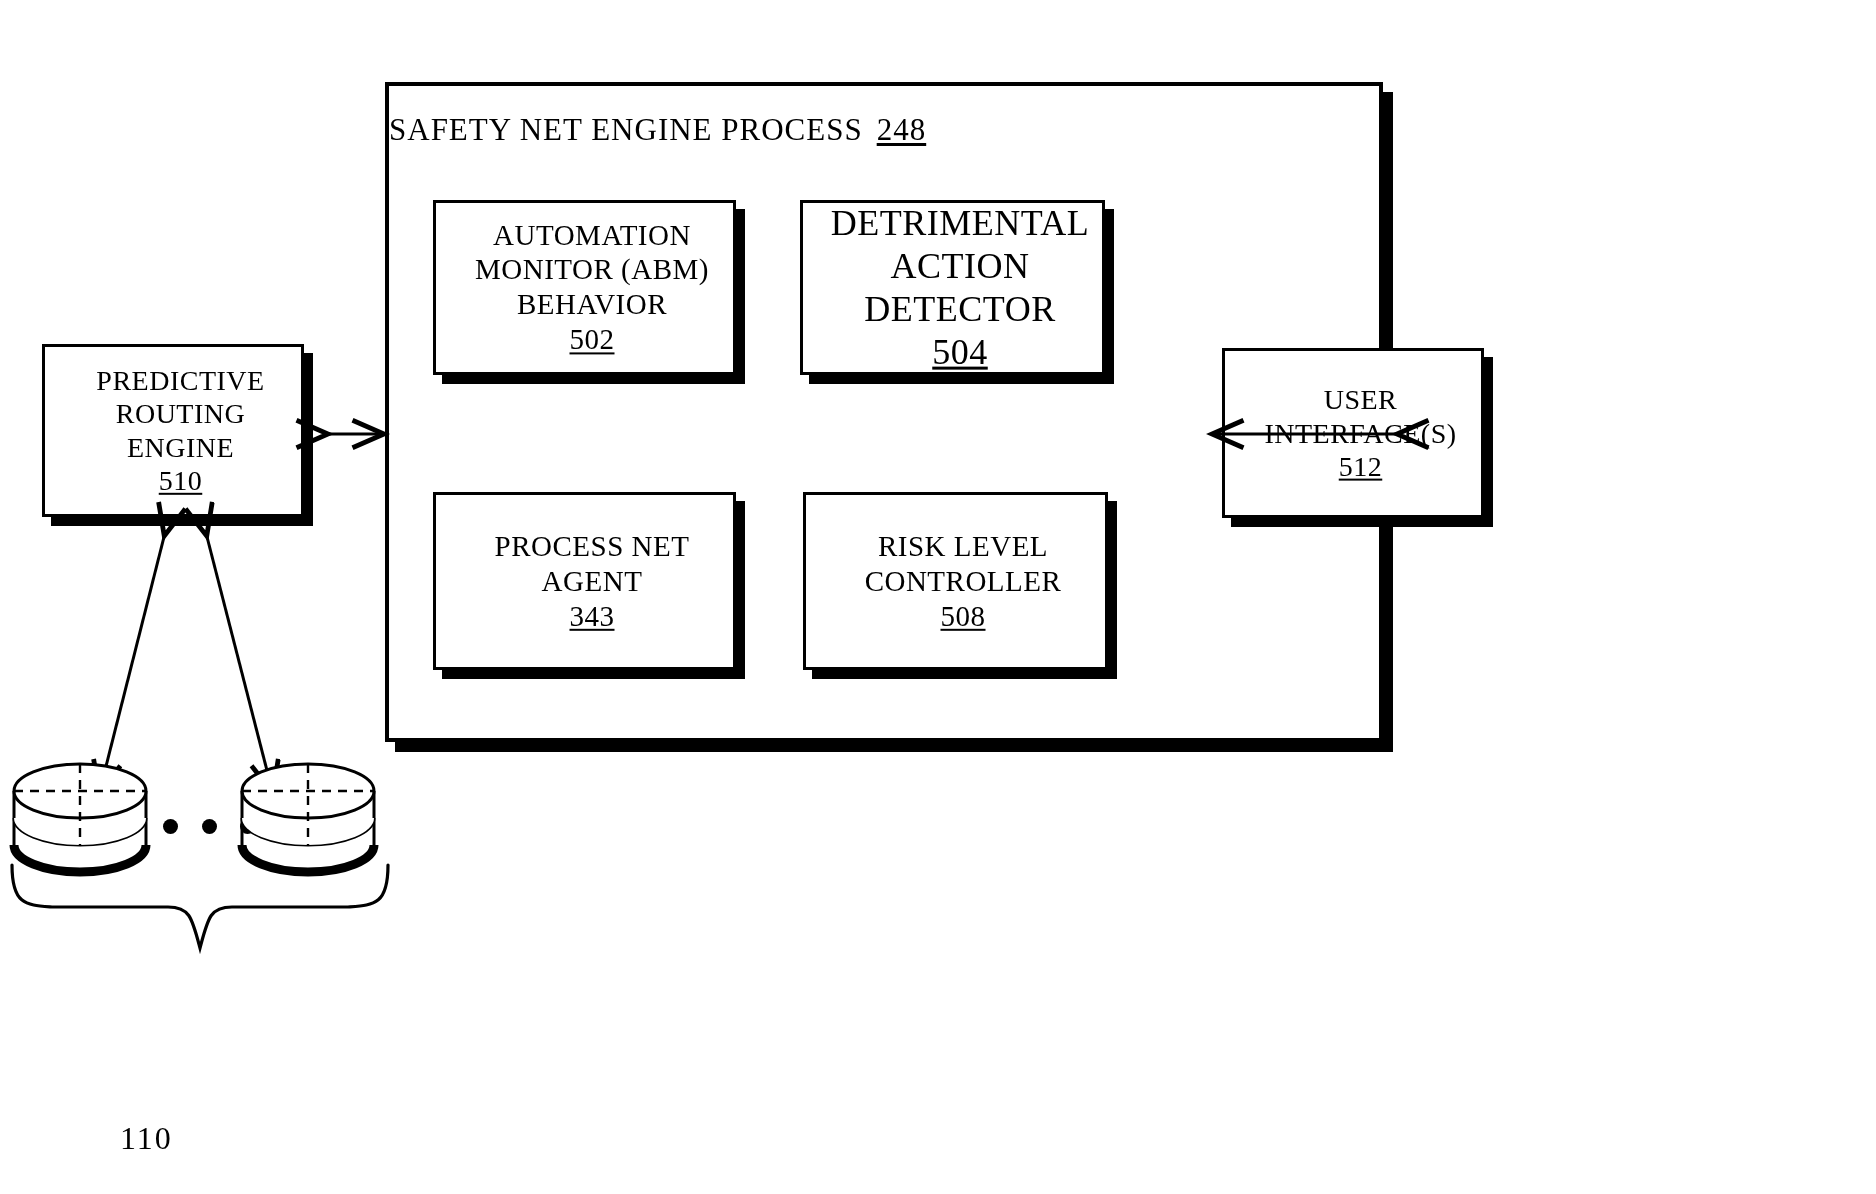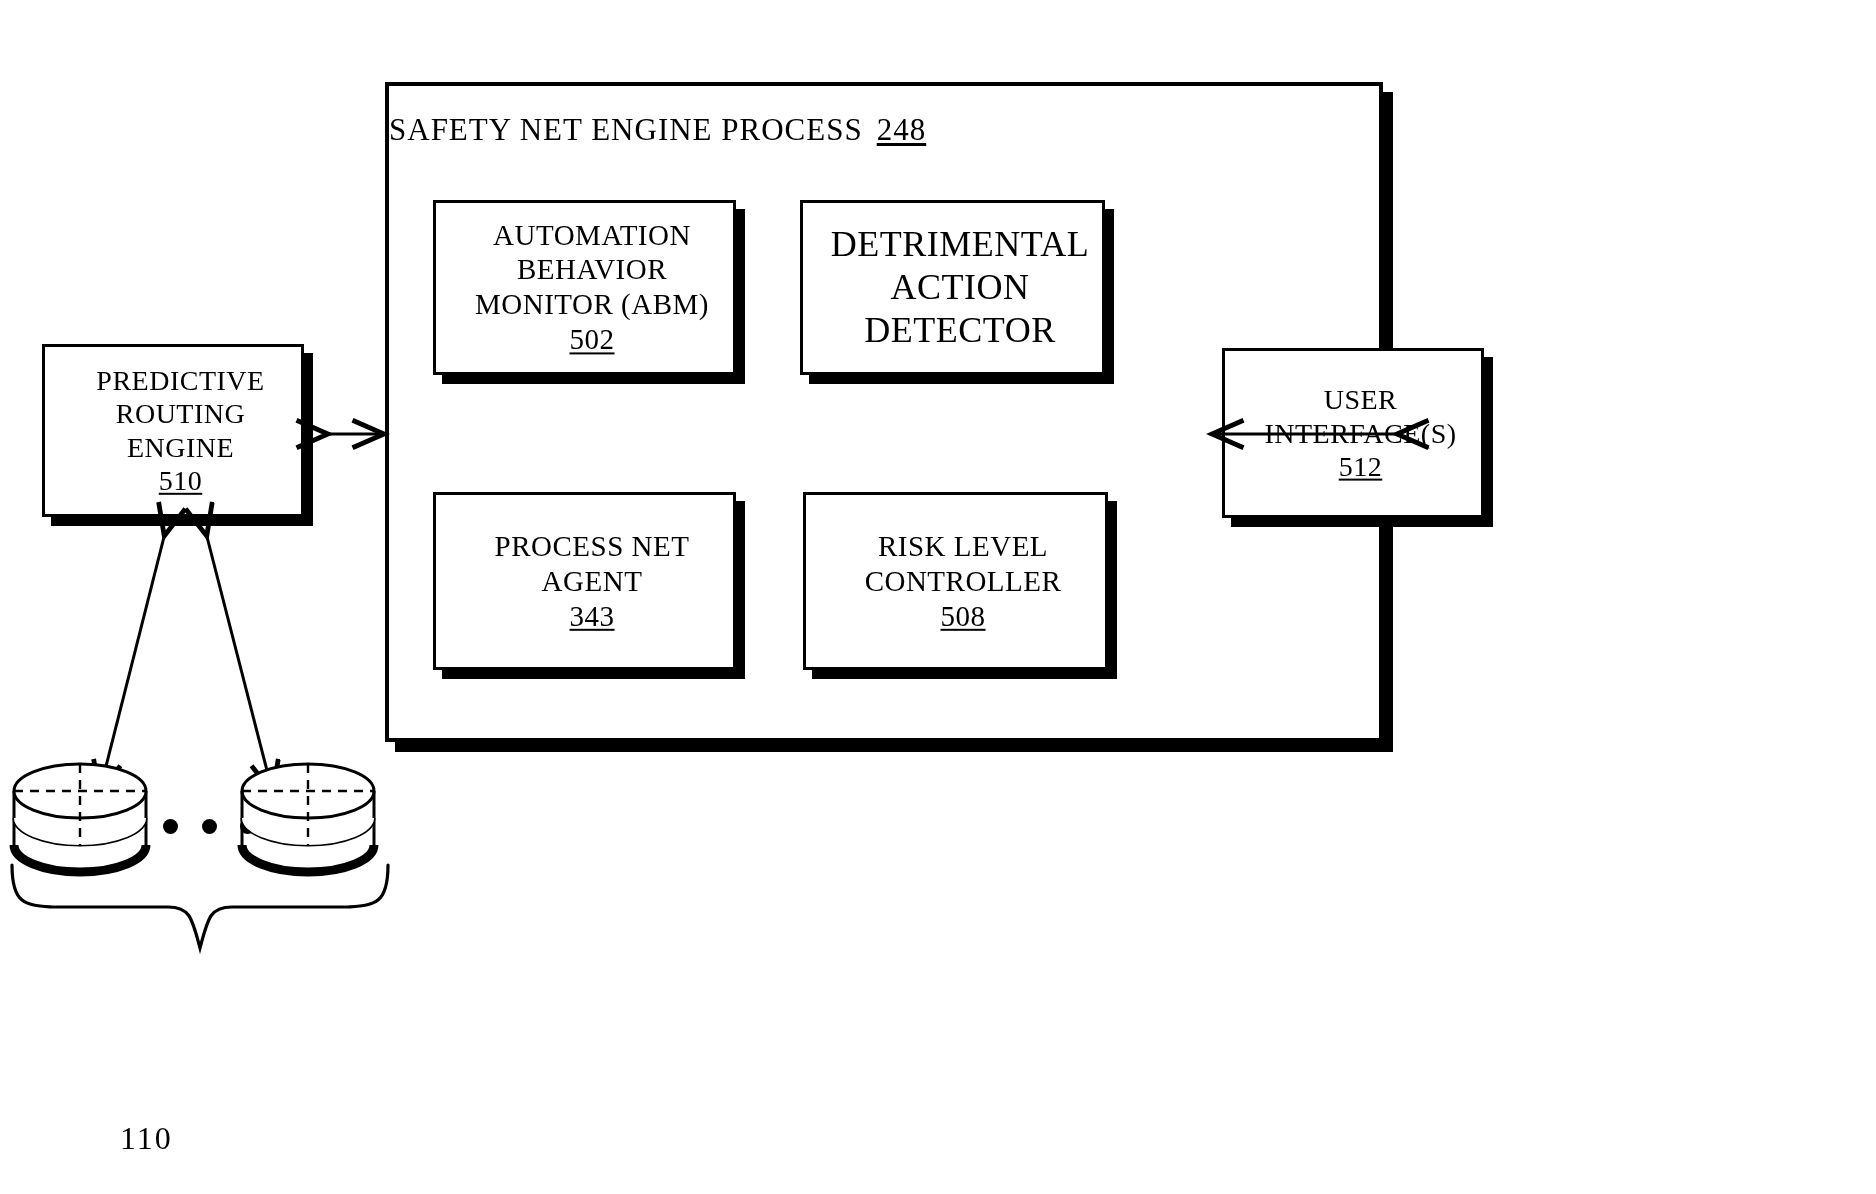--- a/index.html
+++ b/index.html
@@ -113,31 +113,32 @@
 
   <div class="pbox" id="engine-container">
     <div id="engine-title">
       <span>SAFETY NET ENGINE PROCESS</span><span class="refnum">248</span>
     </div>
   </div>
 
   <div class="pbox" id="box-abm">
     <div class="pbox-inner">
       <span class="ttl-line">AUTOMATION</span>
+      <span class="ttl-line">MONITOR (ABM)</span>
       <span class="ttl-line">BEHAVIOR</span>
-      <span class="ttl-line">MONITOR (ABM)</span>
       <span class="refnum">502</span>
     </div>
   </div>
 
   <div class="pbox" id="box-detector">
     <div class="pbox-inner">
       <span class="ttl-line">DETRIMENTAL</span>
       <span class="ttl-line">ACTION</span>
       <span class="ttl-line">DETECTOR</span>
+      <span class="refnum">504</span>
     </div>
   </div>
 
   <div class="pbox" id="box-agent">
     <div class="pbox-inner">
       <span class="ttl-line">PROCESS NET</span>
       <span class="ttl-line">AGENT</span>
       <span class="refnum">343</span>
     </div>
   </div>

